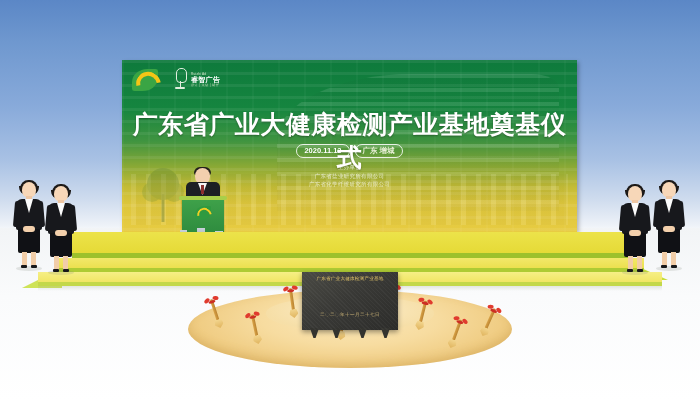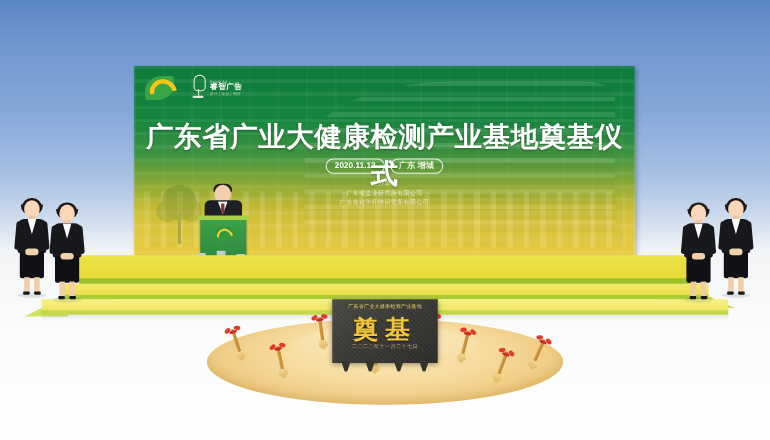--- a/index.html
+++ b/index.html
@@ -315,21 +315,20 @@
       <div class="bow">
           <i></i>
           <i></i>
           <i></i>
         </div>
     </div>
   </div>
 
   <div class="stone">
     <div class="stone-top">广东省广业大健康检测产业基地</div>
-    <div class="stone-main">奠基</div>
     <div class="stone-date">二〇二〇年十一月二十七日</div>
     <div class="stone-legs">
       <i style="left:8px;"></i>
         <i style="left:30px;"></i>
         <i style="left:56px;"></i>
         <i style="left:79px;"></i>
     </div>
   </div>
 
   <div class="host" style="left:14px;top:182px;">

